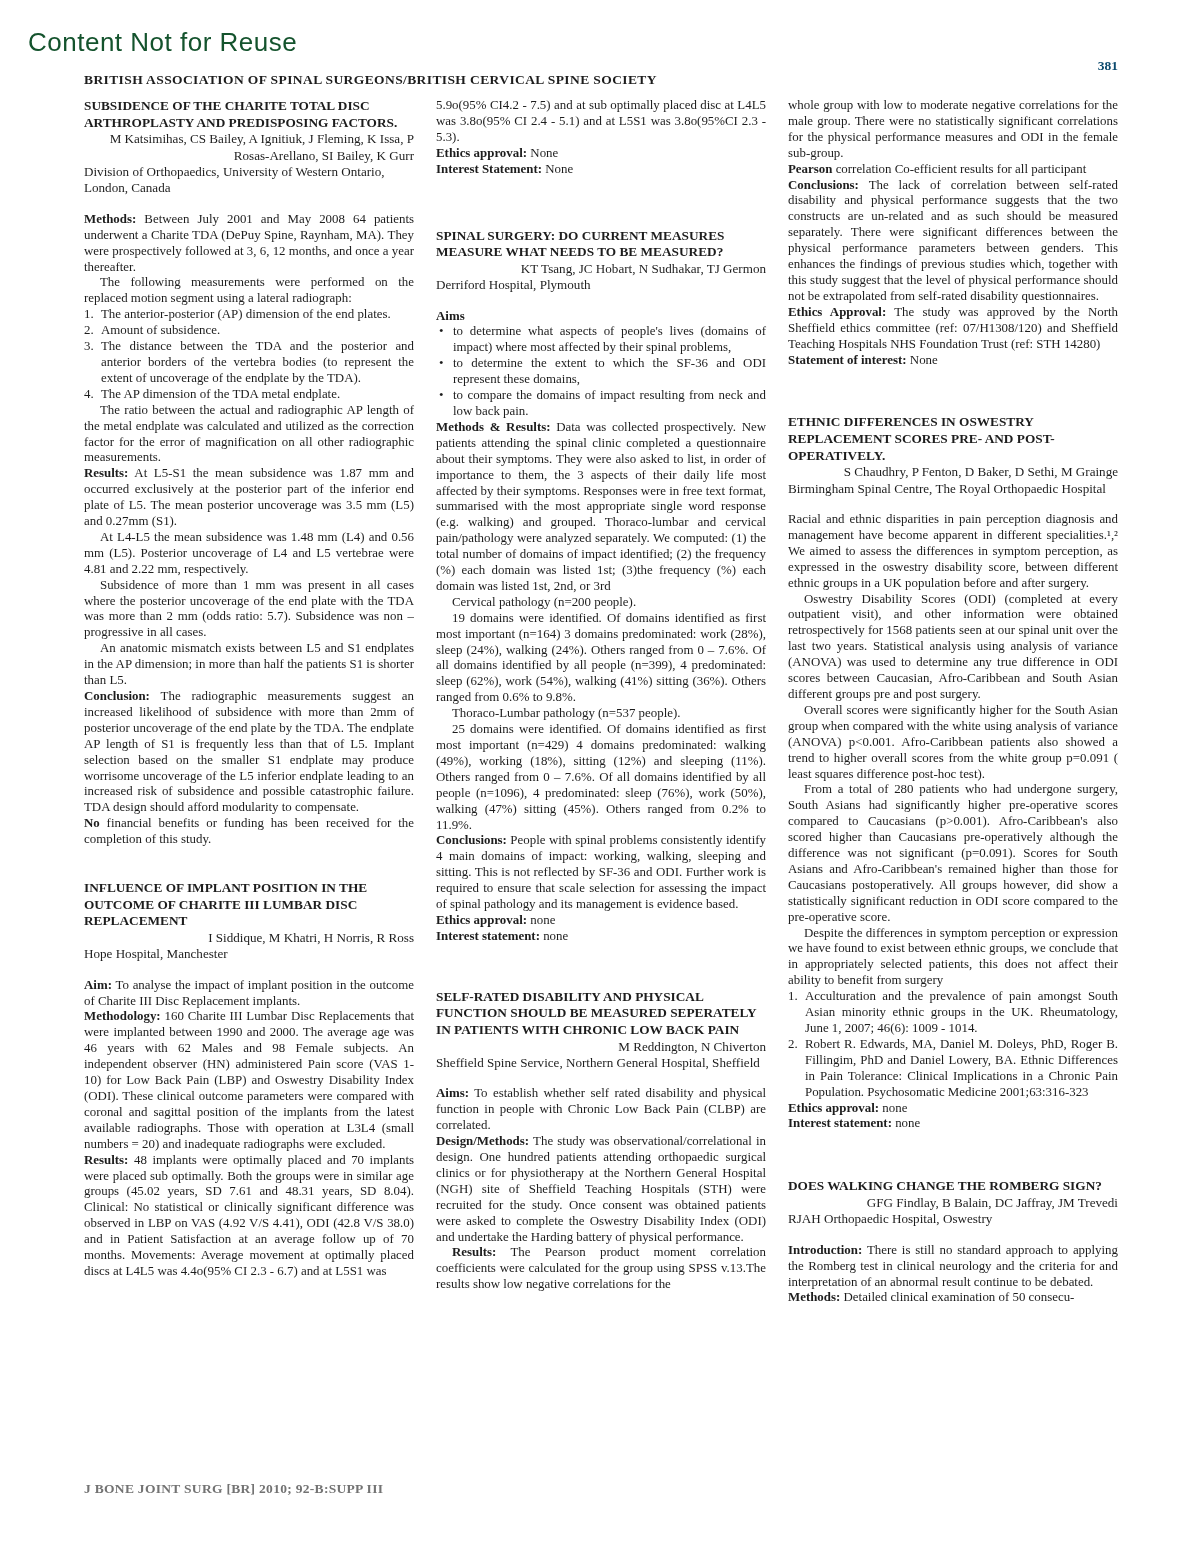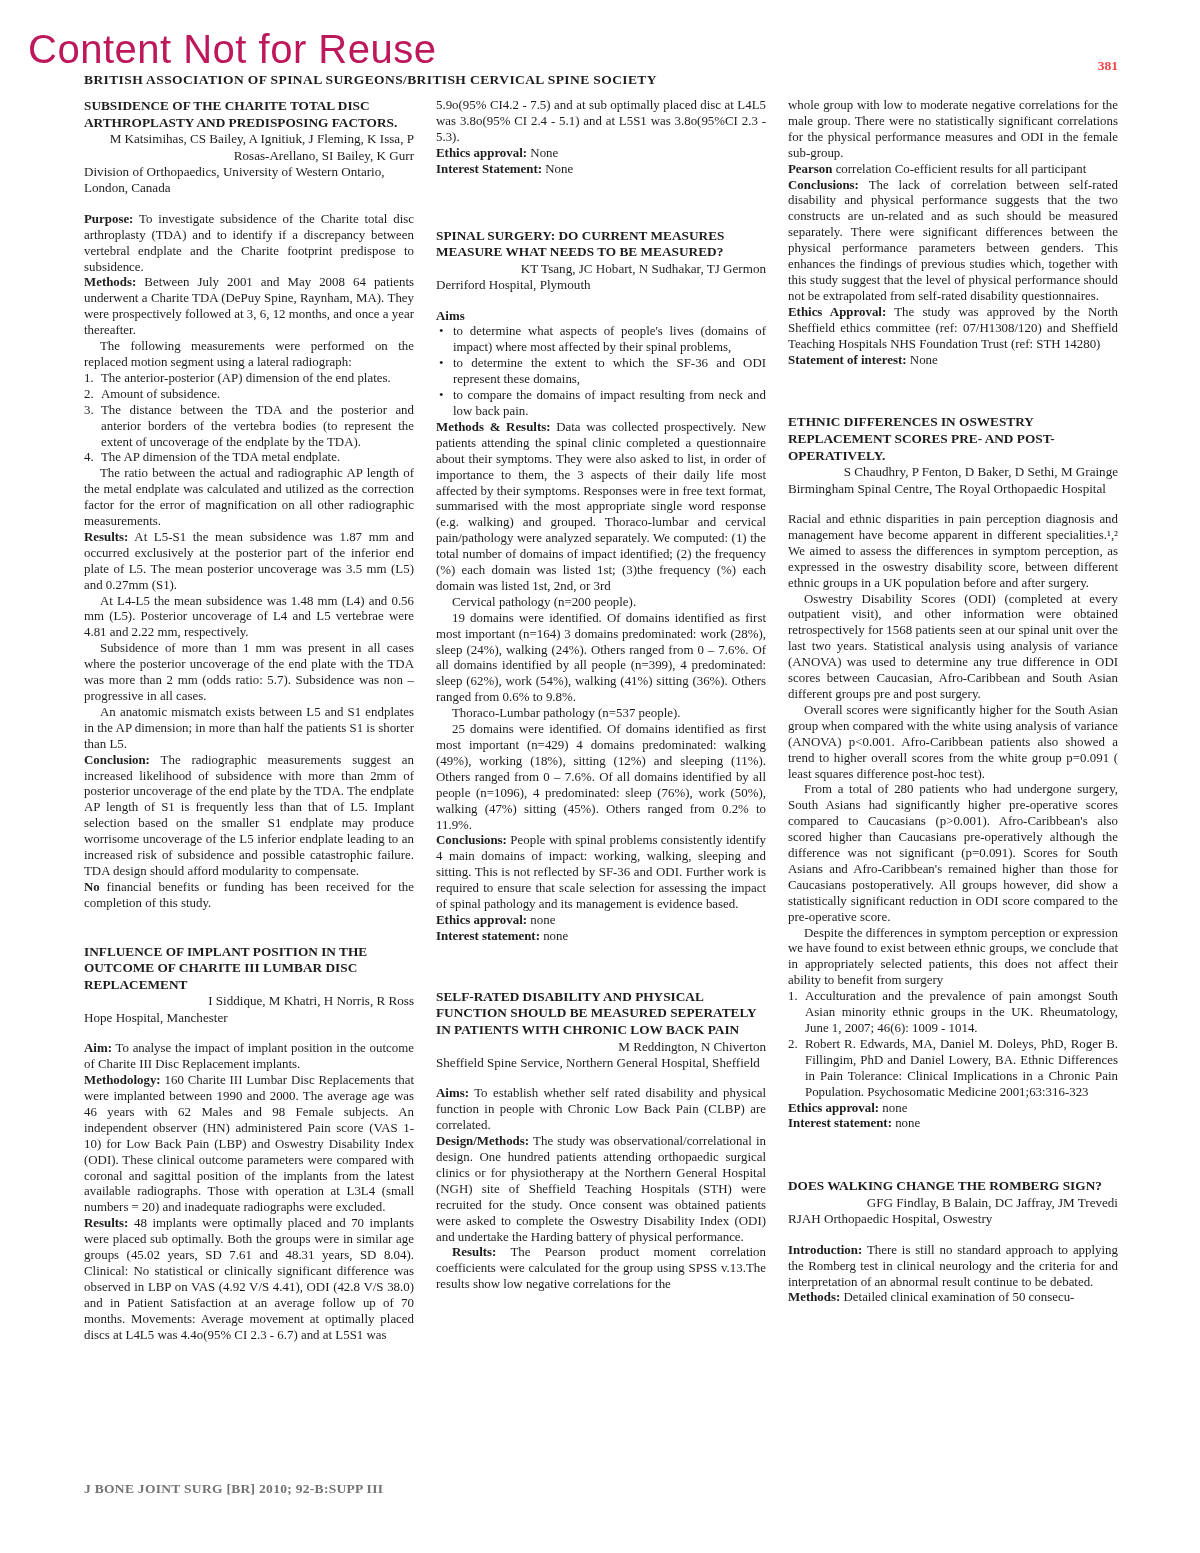--- a/index.html
+++ b/index.html
@@ -12,23 +12,23 @@
     position: relative;
     overflow: hidden;
   }
   .page { position: absolute; inset: 0; }
 
   .watermark {
     position: absolute;
     left: 28px;
     top: 27px;
     font-family: "Liberation Sans", sans-serif;
-    font-size: 40px;
+    font-size: 26px;
     font-weight: 500;
-    color: #be185d;
+    color: #14532d;
     letter-spacing: 0.5px;
     white-space: nowrap;
     text-align: center;
   }
   .running-head {
     position: absolute;
     left: 84px;
     top: 72px;
     width: 1034px;
     text-align: left;
@@ -37,21 +37,21 @@
     letter-spacing: 0.4px;
     color: #1d1d1d;
     white-space: nowrap;
   }
   .page-number {
     position: absolute;
     top: 58px;
     right: 82px;
     font-size: 13.5px;
     font-weight: bold;
-    color: #ef4444;
+    color: #0c4a6e;
     text-align: center;
   }
 
   .columns {
     position: absolute;
     left: 84px;
     top: 98px;
     width: 1034px;
     display: flex;
     gap: 22px;
@@ -96,21 +96,20 @@
 <div class="page">
   <div class="watermark">Content Not for Reuse</div>
   <div class="running-head">BRITISH ASSOCIATION OF SPINAL SURGEONS/BRITISH CERVICAL SPINE SOCIETY</div>
   <div class="page-number">381</div>
   <div class="columns">
     <div class="col">
         <p class="title"><span>SUBSIDENCE OF THE CHARITE TOTAL DISC ARTHROPLASTY AND PREDISPOSING FACTORS.</span></p>
         <p class="authors"><span>M Katsimihas, CS Bailey, A Ignitiuk, J Fleming, K Issa, P Rosas-Arellano, SI Bailey, K Gurr</span></p>
         <p class="affiliation"><span>Division of Orthopaedics, University of Western Ontario, London, Canada</span></p>
         <div style="height: 15px;"></div>
-        <p class="para"><b class="lbl">Purpose:</b> <span>To investigate subsidence of the Charite total disc arthroplasty (TDA) and to identify if a discrepancy between vertebral endplate and the Charite footprint predispose to subsidence.</span></p>
         <p class="para"><b class="lbl">Methods:</b> <span>Between July 2001 and May 2008 64 patients underwent a Charite TDA (DePuy Spine, Raynham, MA). They were prospectively followed at 3, 6, 12 months, and once a year thereafter.</span></p>
         <p class="plain indent"><span>The following measurements were performed on the replaced motion segment using a lateral radiograph:</span></p>
         <p class="numbered"><span class="marker">1.</span><span>The anterior-posterior (AP) dimension of the end plates.</span></p>
         <p class="numbered"><span class="marker">2.</span><span>Amount of subsidence.</span></p>
         <p class="numbered"><span class="marker">3.</span><span>The distance between the TDA and the posterior and anterior borders of the vertebra bodies (to represent the extent of uncoverage of the endplate by the TDA).</span></p>
         <p class="numbered"><span class="marker">4.</span><span>The AP dimension of the TDA metal endplate.</span></p>
         <p class="plain indent"><span>The ratio between the actual and radiographic AP length of the metal endplate was calculated and utilized as the correction factor for the error of magnification on all other radiographic measurements.</span></p>
         <p class="para"><b class="lbl">Results:</b> <span>At L5-S1 the mean subsidence was 1.87 mm and occurred exclusively at the posterior part of the inferior end plate of L5. The mean posterior uncoverage was 3.5 mm (L5) and 0.27mm (S1).</span></p>
         <p class="plain indent"><span>At L4-L5 the mean subsidence was 1.48 mm (L4) and 0.56 mm (L5). Posterior uncoverage of L4 and L5 vertebrae were 4.81 and 2.22 mm, respectively.</span></p>
         <p class="plain indent"><span>Subsidence of more than 1 mm was present in all cases where the posterior uncoverage of the end plate with the TDA was more than 2 mm (odds ratio: 5.7). Subsidence was non – progressive in all cases.</span></p>

